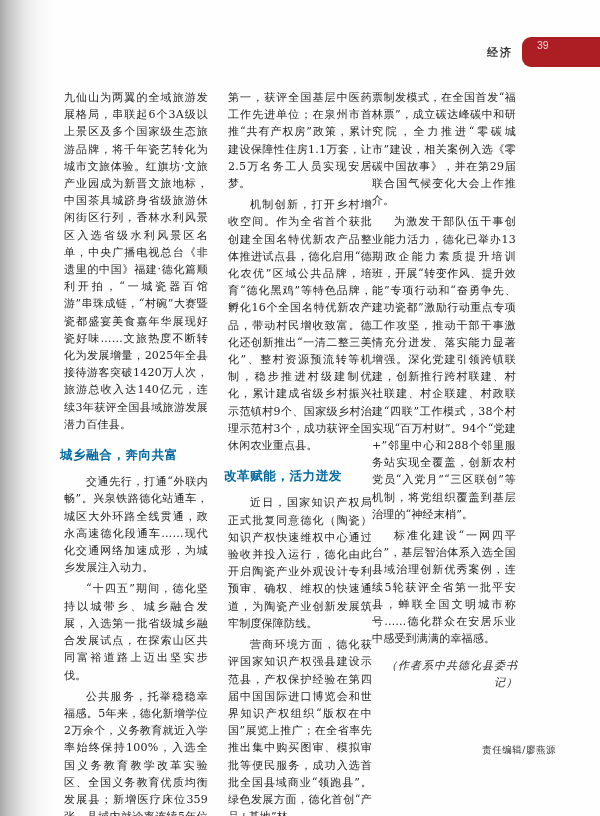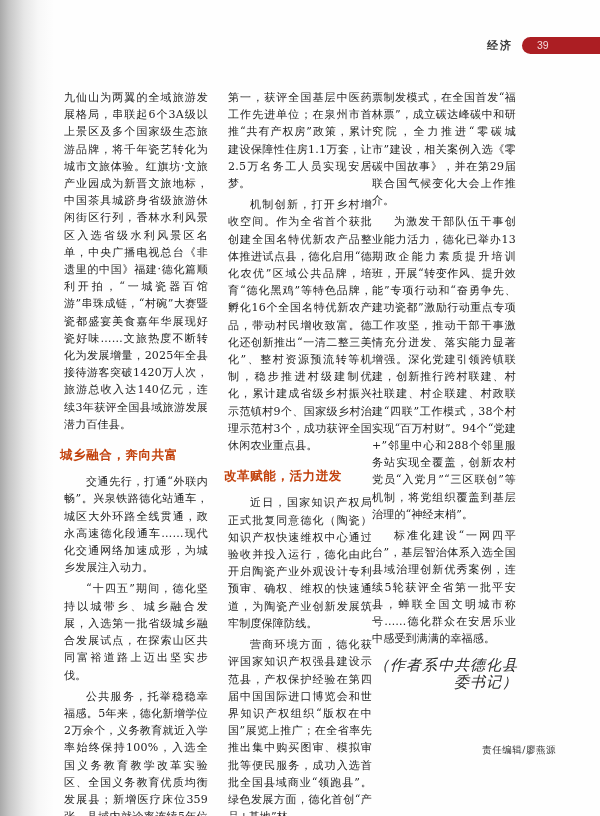--- a/index.html
+++ b/index.html
@@ -18,21 +18,21 @@
   .header{
     position:absolute;top:37px;right:0;
     display:flex;align-items:center;
   }
   .section-label{
     font-family:"Liberation Sans","DejaVu Sans",sans-serif;
     font-size:11px;font-weight:bold;color:#3a3a3a;
     letter-spacing:2px;margin-right:9px;margin-left:16px;
   }
   .page-pill{
-    width:78px;height:17px;
+    width:78px;height:30px;
     background:#ac1e23;
     border-radius:9px 0 0 9px;
     color:#f4d9d9;
     font-family:"Liberation Sans","DejaVu Sans",sans-serif;
     font-size:10.5px;line-height:17px;
     padding-left:15px;box-sizing:border-box;
   }
   .col{
     position:absolute;top:85px;width:152px;
     text-align:justify;
@@ -40,29 +40,29 @@
     font-size:11px;line-height:17.2px;
     letter-spacing:0.2px;
   }
   .col-1{left:60px;}
   .col-2{left:224px;}
   .col-3{left:368px;}
   .para{margin:4px;}
   .para.indent{text-indent:2em;}
   .subhead{
     font-family:"Liberation Sans","DejaVu Sans",sans-serif;
-    font-size:12.5px;font-weight:bold;color:#c2410c;
+    font-size:12.5px;font-weight:bold;color:#0369a1;
     letter-spacing:0.6px;text-align:left;text-indent:0;
     margin:14px 0 9px 0;
   }
   .author{
     margin:9px 2px 0 0;
     text-align:right;
     font-style:italic;
-    font-size:15px;
+    font-size:11px;
     color:#2b2b2b;
     letter-spacing:1px;
   }
   .end-mark{
     display:inline-block;width:9px;height:9px;
     margin-left:3px;vertical-align:-1px;
     border-radius:50%;
     background:radial-gradient(circle at 50% 45%, #ffffff 0 1.4px, #ac1e23 1.5px);
   }
   .footer{

